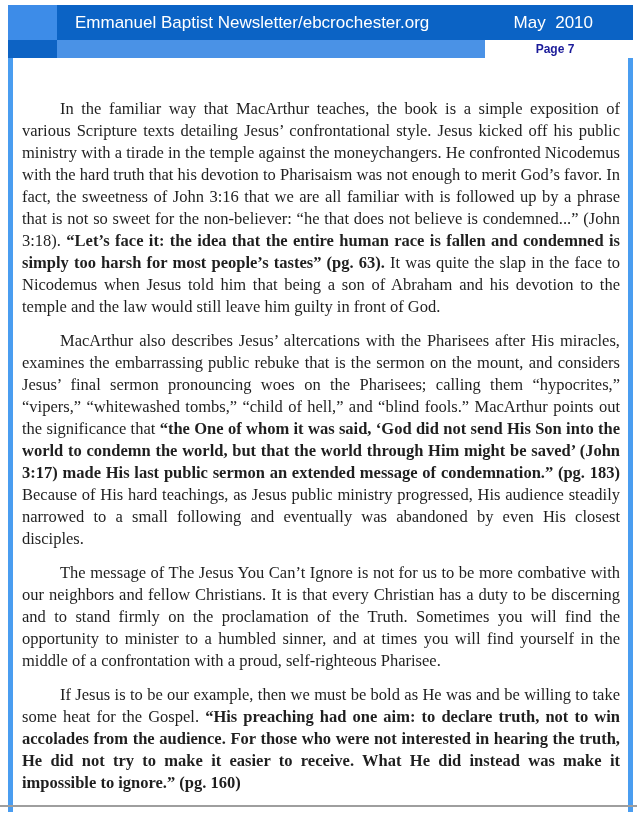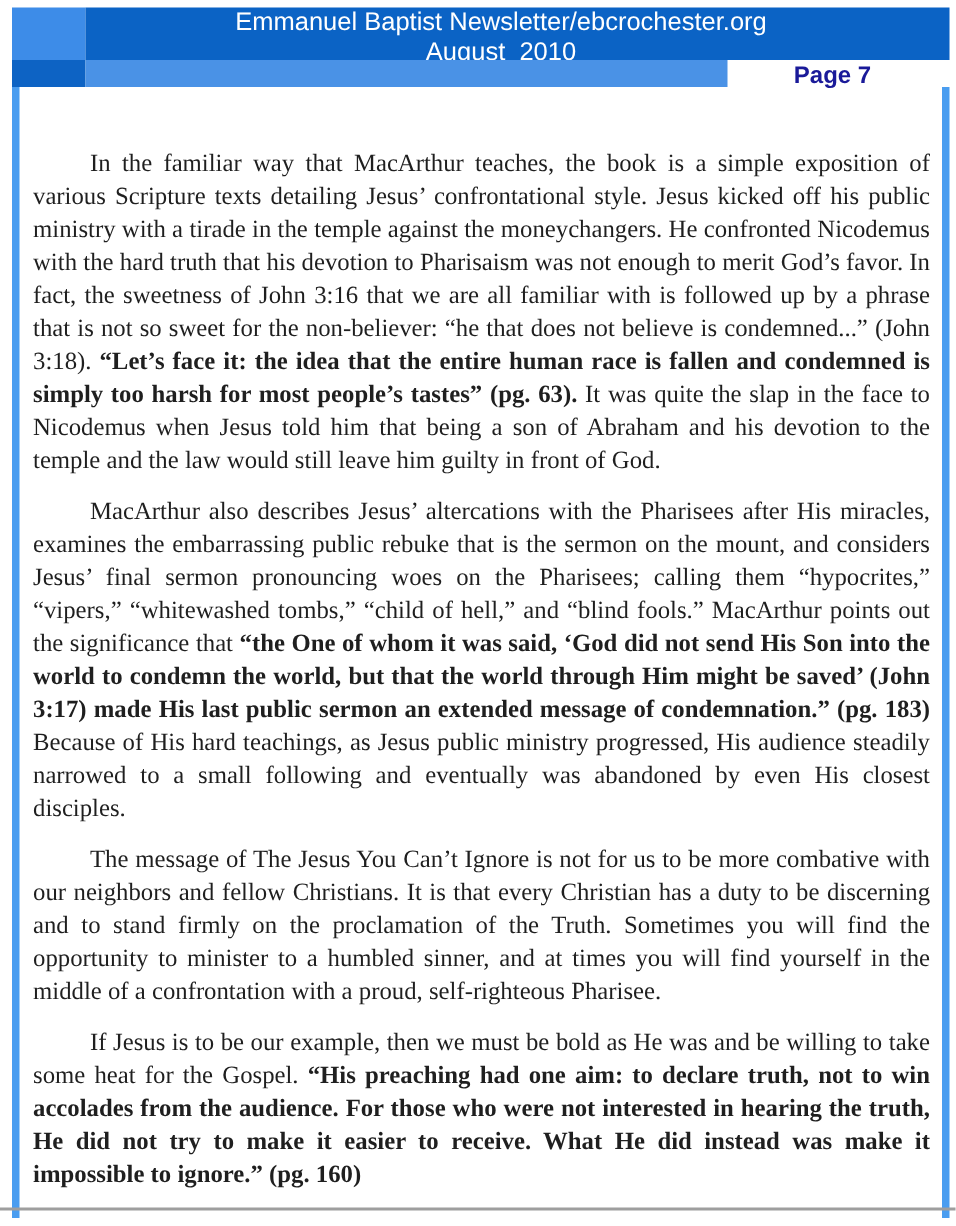--- a/index.html
+++ b/index.html
@@ -19,36 +19,35 @@
   }
   .top-bar {
     position:absolute; left:57px; top:5px; width:576px; height:35px;
     background:#0b63c5;
     color:#ffffff;
     font-family:"Liberation Sans", sans-serif;
     font-size:17px;
     display:flex; align-items:center; justify-content:space-between;
     padding:0 40px 0 18px;
     box-sizing:border-box;
-    flex-direction:column;
   }
   .top-bar .date { white-space:pre; }
   .corner-b {
     position:absolute; left:8px; top:40px; width:49px; height:18px;
     background:#0d63c4;
   }
   .sub-bar {
     position:absolute; left:57px; top:40px; width:428px; height:18px;
     background:#4a92e6;
   }
   .page-num {
     position:absolute; top:42px; left:500px; width:110px;
     text-align:center;
     font-family:"Liberation Sans", sans-serif;
-    font-size:16px; font-weight:bold;
+    font-size:12px; font-weight:bold;
     color:#1a1a99;
   }
 
   
   .content {
     position:absolute; left:8px; top:58px; width:625px; height:754px;
     border-left:5px solid #4a9df0;
     border-right:5px solid #4a9df0;
     box-sizing:border-box;
     padding:40px 8px 0 9px;
@@ -71,21 +70,21 @@
   }
 </style>
 </head>
 <body>
 
 <div class="page">
 
   <div class="corner-a"></div>
   <div class="top-bar">
     <span class="title">Emmanuel Baptist Newsletter/ebcrochester.org</span>
-    <span class="date">August  2010</span>
+    <span class="date">May  2010</span>
   </div>
   <div class="corner-b"></div>
   <div class="sub-bar"></div>
   <div class="page-num">Page 7</div>
 
   <div class="content">
 
     <p><span class="rn">In the familiar way that MacArthur teaches, the book is a simple exposition of various Scripture texts detailing Jesus’ confrontational style.  Jesus kicked off his public ministry with a tirade in the temple against the moneychangers.  He confronted Nicodemus with the hard truth that his devotion to Pharisaism was not enough to merit God’s favor.  In fact, the sweetness of John 3:16 that we are all familiar with is followed up by a phrase that is not so sweet for the non-believer: “he that does not believe is condemned...” (John 3:18).  </span><span class="rb">“Let’s face it: the idea that the entire human race is fallen and condemned is simply too harsh for most people’s tastes” (pg. 63).</span><span class="rn"> It was quite the slap in the face to Nicodemus when Jesus told him that being a son of Abraham and his devotion to the temple and the law would still leave him guilty in front of God.</span></p>
 
     <p><span class="rn">MacArthur also describes Jesus’ altercations with the Pharisees after His miracles, examines the embarrassing public rebuke that is the sermon on the mount, and considers Jesus’ final sermon pronouncing woes on the Pharisees; calling them “hypocrites,” “vipers,” “whitewashed tombs,” “child of hell,” and “blind fools.”  MacArthur points out the significance that </span><span class="rb">“the One of whom it was said, ‘God did not send His Son into the world to condemn the world, but that the world through Him might be saved’ (John 3:17) made His last public sermon an extended message of condemnation.” (pg. 183)</span><span class="rn"> Because of His hard teachings, as Jesus public ministry progressed, His audience steadily narrowed to a small following and eventually was abandoned by even His closest disciples.</span></p>

